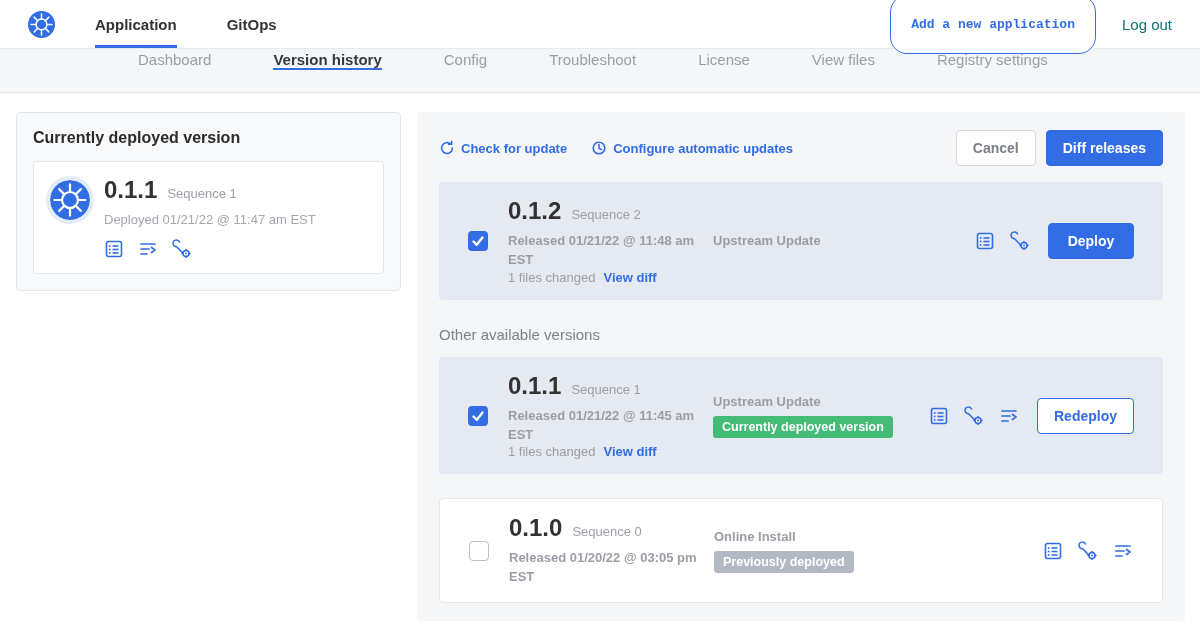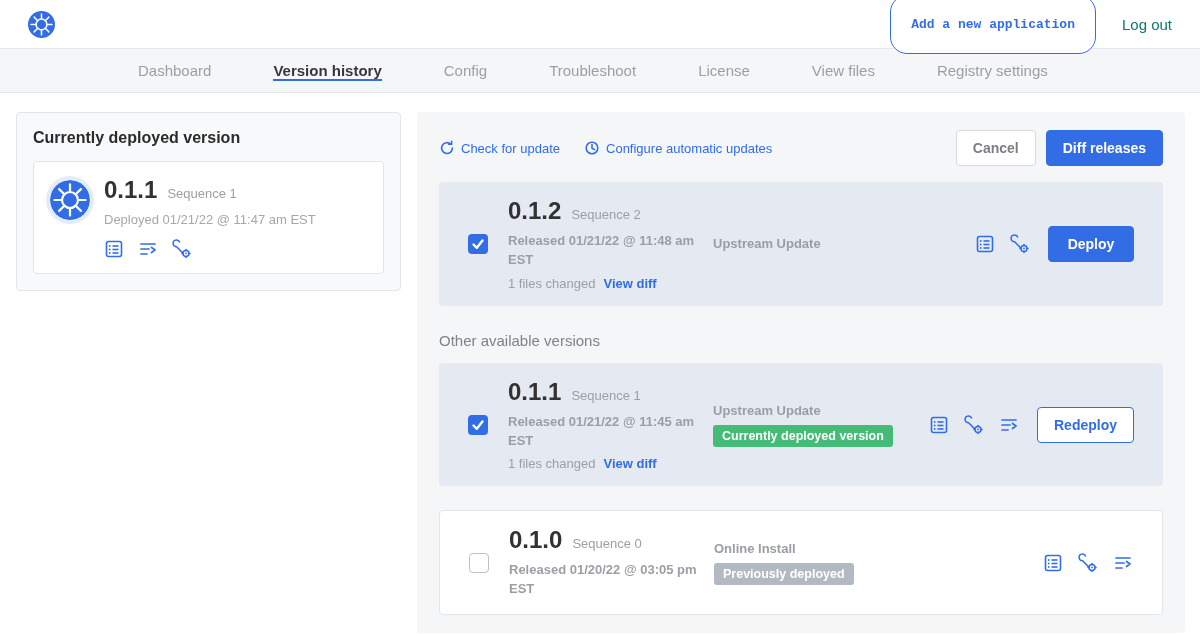--- a/index.html
+++ b/index.html
@@ -10,21 +10,21 @@
   .navbar { display:flex; align-items:stretch; height:49px; border-bottom:1px solid #e8e9eb; padding:0 28px; background:#fff; }
   .nav-logo { align-self:center; width:27px; height:27px; margin-right:40px; }
   .nav-tabs { display:flex; align-items:stretch; gap:50px; }
   .nav-tab { display:flex; align-items:center; font-size:15px; font-weight:bold; color:#323232; cursor:pointer; border-bottom:3px solid transparent; padding-top:3px; }
   .nav-tab.active { border-bottom-color:#326DE6; }
   .nav-spacer { flex:1; }
   .add-app-btn { align-self:center; border:1px solid #326DE6; color:#326DE6; background:#fff; border-radius:17px; font-size:13px; font-weight:bold; padding:21px 20px; cursor:pointer; font-family:Liberation Mono, monospace; }
   .logout { align-self:center; margin-left:26px; font-size:15px; color:#0f766e; cursor:pointer; }
 
   
-  .subnav { display:flex; align-items:center; height:44px; background:#f5f6f8; border-bottom:1px solid #e3e6e9; padding-left:138px; gap:62px; }
+  .subnav { display:flex; align-items:flex-start; height:44px; background:#f5f6f8; border-bottom:1px solid #e3e6e9; padding-left:138px; gap:62px; }
   .subnav-item { display:flex; align-items:center; font-size:15px; color:#9b9fa5; cursor:pointer; border-bottom:2px solid transparent; padding-top:2px; }
   .subnav-item.active { color:#35383c; font-weight:bold; border-bottom-color:#326DE6; }
 
   
   .main { display:flex; align-items:flex-start; gap:16px; padding:19px 15px 17px 16px; background:#fff; }
 
   
   .deployed-card { width:385px; background:#f8f9fa; border:1px solid #e3e6e9; border-radius:4px; padding:16px; }
   .deployed-title { font-size:16px; font-weight:bold; color:#2b2b2b; margin-bottom:14px; }
   .deployed-inner { background:#fff; border:1px solid #e3e6e9; border-radius:4px; padding:14px 16px; display:flex; }
@@ -34,37 +34,37 @@
   .ver-big { font-size:24px; font-weight:bold; color:#323232; }
   .ver-seq { font-size:13px; color:#9b9fa5; }
   .deployed-at { font-size:13px; color:#a4a8ae; margin-top:8px; }
   .icon-row { display:flex; gap:14px; margin-top:12px; }
   .ic { width:20px; height:20px; cursor:pointer; display:inline-block; }
 
   
   .right-panel { flex:1; background:#f4f6f8; border-radius:4px; padding:18px 22px; min-height:505px; }
   .latest-header { display:flex; align-items:center; margin-bottom:16px; }
   .latest-title { font-size:16px; font-weight:bold; color:#73777e; margin-right:16px; }
-  .hdr-link { display:flex; align-items:center; gap:6px; color:#326DE6; font-size:13px; font-weight:normal; cursor:pointer; margin-right:24px; }
+  .hdr-link { display:flex; align-items:center; gap:6px; color:#326DE6; font-size:13px; font-weight:bold; cursor:pointer; margin-right:24px; }
   .hdr-link svg { width:16px; height:16px; }
   .hdr-spacer { flex:1; }
   .btn { border-radius:4px; font-size:14px; font-weight:bold; padding:9px 16px; cursor:pointer; font-family:inherit; }
   .btn-cancel { background:#fff; border:1px solid #d5d8dc; color:#7a7e85; margin-right:10px; }
   .btn-primary { background:#326DE6; border:1px solid #326DE6; color:#fff; }
   .btn-outline { background:#fff; border:1px solid #326DE6; color:#326DE6; }
 
   .version-row { display:flex; align-items:center; border-radius:4px; padding:15px 29px; }
   .row-selected { background:#e5eaf2; }
   .row-plain { background:#fff; border:1px solid #e3e6e9; }
   .checkbox { width:20px; height:20px; border-radius:4px; margin-right:20px; flex:none; cursor:pointer; }
   .checkbox.checked { background:#326DE6; display:flex; align-items:center; justify-content:center; }
   .checkbox.unchecked { background:#fff; border:1px solid #b9c2cc; }
   .vblock { width:205px; flex:none; }
   .released { font-size:13px; font-weight:bold; color:#9b9fa5; margin-top:7px; width:196px; line-height:1.45; }
-  .files-line { display:flex; gap:8px; font-size:13px; margin-top:6px; }
+  .files-line { display:flex; gap:8px; font-size:13px; }
   .files-changed { color:#9b9fa5; }
   .view-diff { color:#326DE6; font-weight:bold; cursor:pointer; }
   .sblock { width:215px; flex:none; display:flex; flex-direction:column; gap:7px; align-items:flex-start; }
   .source-label { font-size:13px; font-weight:bold; color:#9a9ea4; }
   .badge { font-size:12.5px; font-weight:bold; color:#fff; padding:4px 9px; border-radius:3px; }
   .badge-green { background:#44bb77; }
   .badge-gray { background:#b3b9c2; }
   .row-spacer { flex:1; }
   .row-icons { display:flex; gap:15px; align-items:center; }
   .row-btn { margin-left:18px; min-width:86px; }
@@ -125,20 +125,24 @@
     <g id="ic-check" fill="none" stroke="#ffffff" stroke-width="2.4" stroke-linecap="round" stroke-linejoin="round">
       <polyline points="3.5,8.5 6.8,11.8 12.5,4.5"></polyline>
     </g>
   </defs>
 </svg>
 
 <div class="navbar">
   <svg class="nav-logo" viewBox="0 0 36 36">
       <use href="#k8s-wheel"></use>
     </svg>
+  <div class="nav-tabs">
+    <div class="nav-tab active">Application</div>
+    <div class="nav-tab">GitOps</div>
+  </div>
   <div class="nav-spacer"></div>
   <button class="add-app-btn">Add a new application</button>
   <div class="logout">Log out</div>
 </div>
 
 <div class="subnav">
   <div class="subnav-item">Dashboard</div>
   <div class="subnav-item active">Version history</div>
   <div class="subnav-item">Config</div>
   <div class="subnav-item">Troubleshoot</div>

